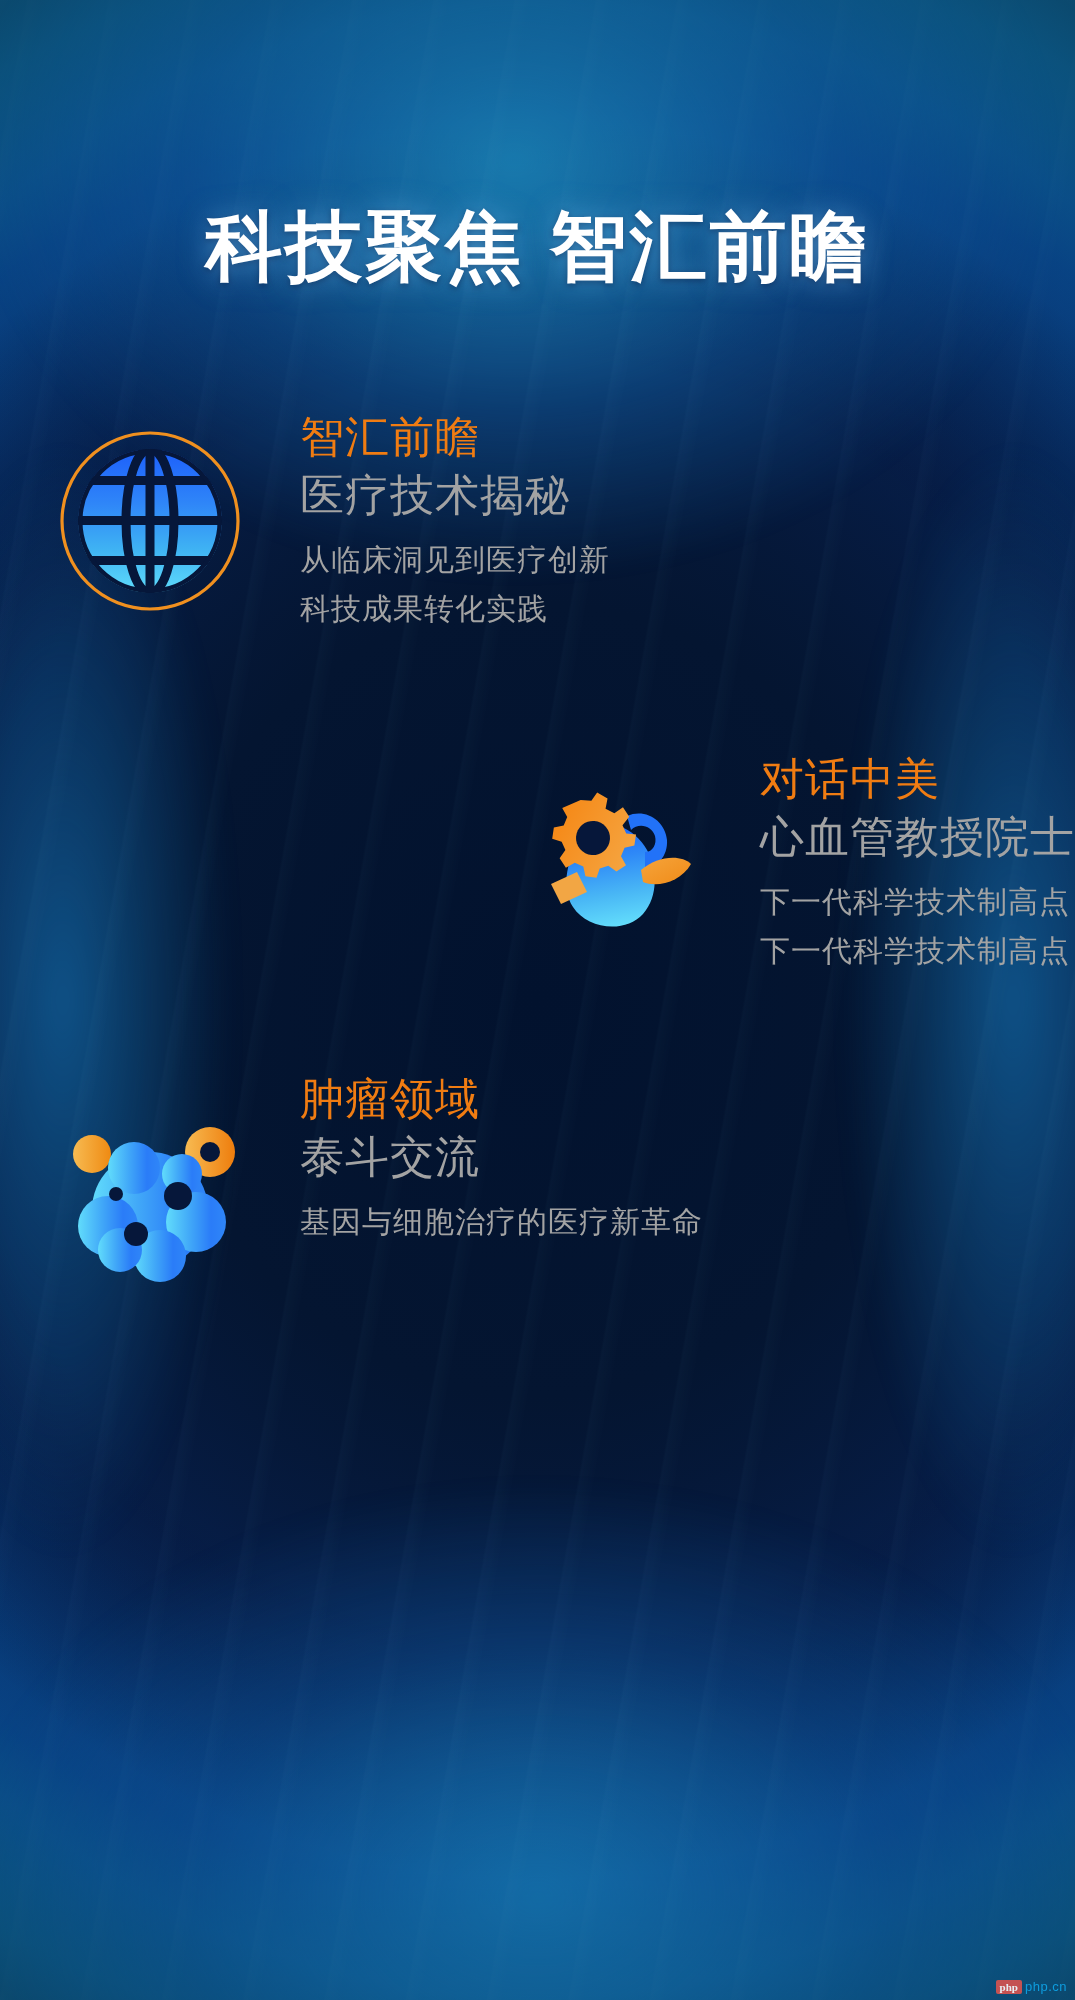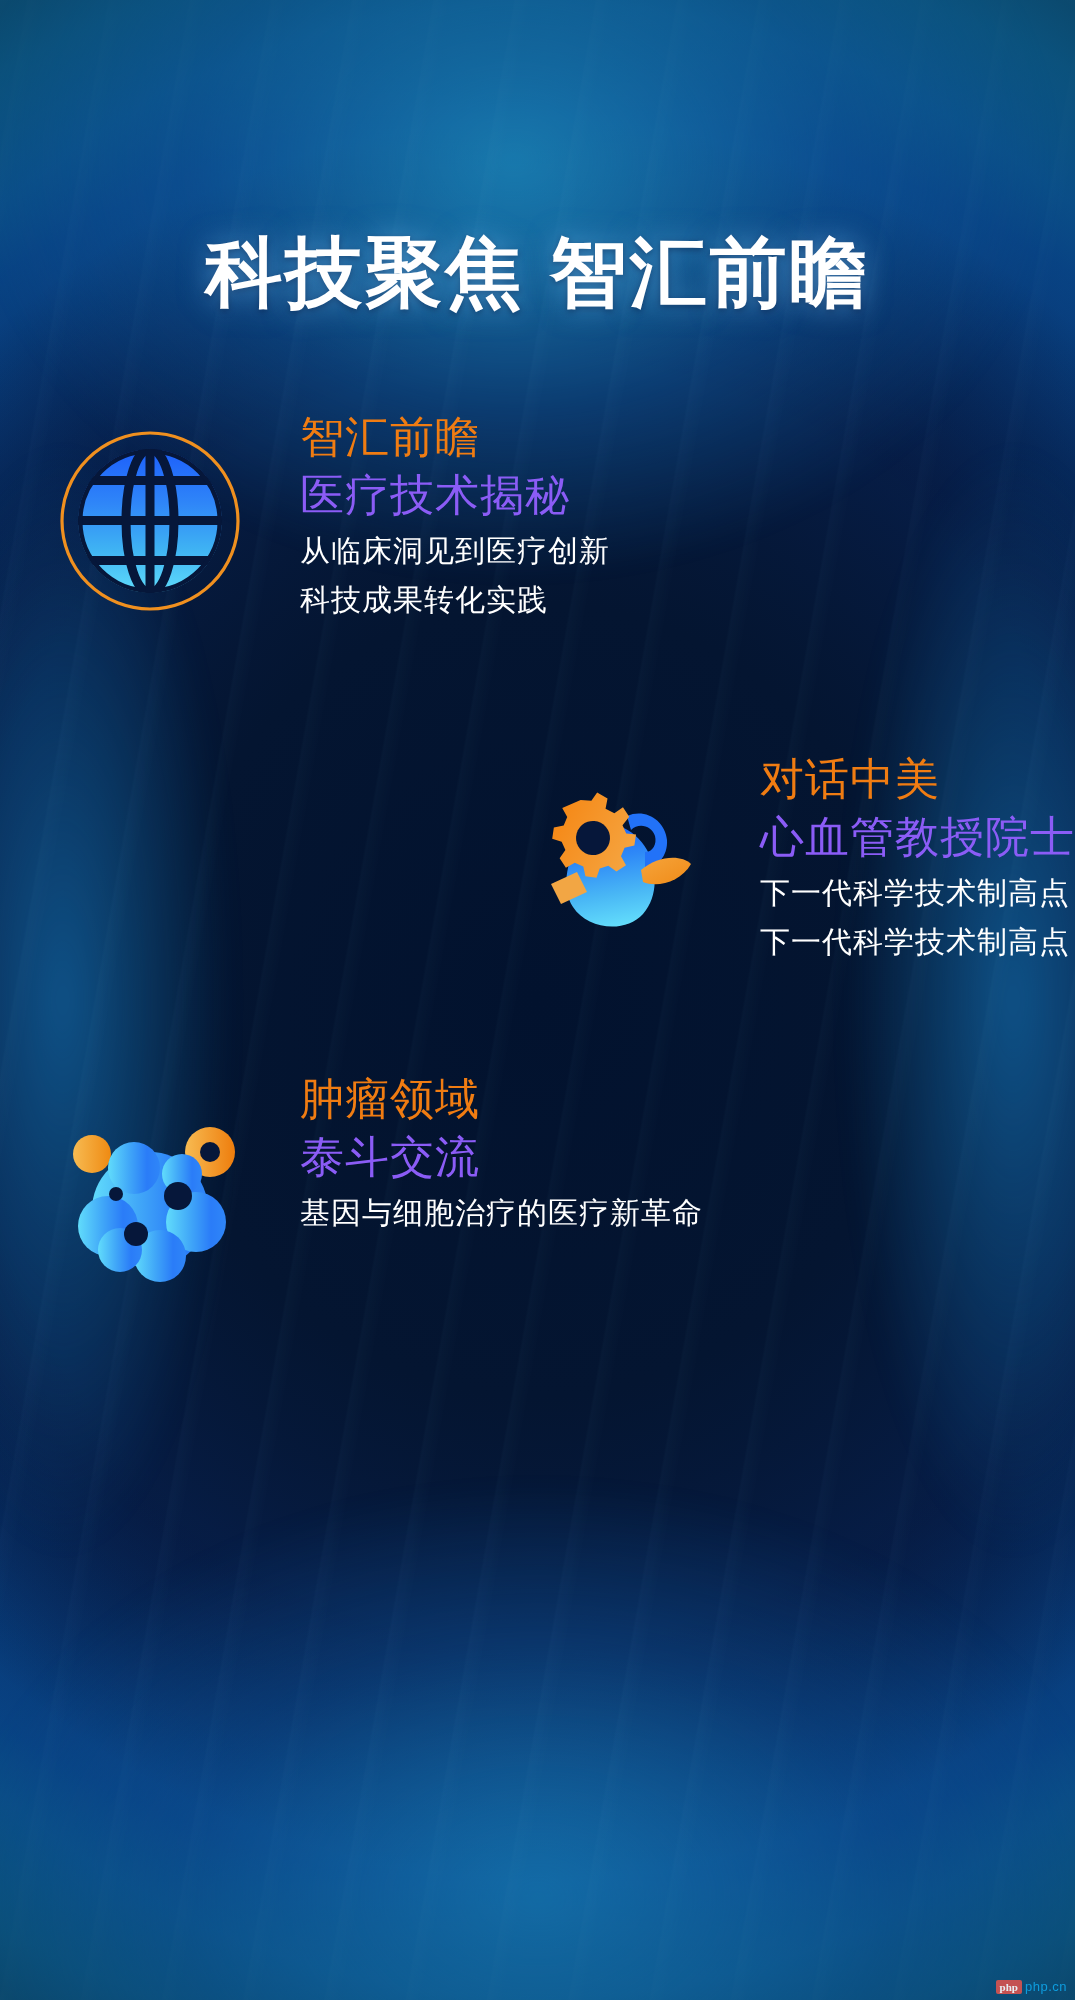--- a/index.html
+++ b/index.html
@@ -74,21 +74,21 @@
   .bg-vignette {
     position:absolute; inset:0;
     background:radial-gradient(ellipse 96% 58% at 50% 50%,
       rgba(0,0,0,0) 55%, rgba(0,6,22,0.30) 86%, rgba(0,6,22,0.55) 100%);
   }
 
   
   .content { position:absolute; inset:0; }
 
   .title {
-    position:absolute; top:234px; left:0; width:100%;
+    position:absolute; top:208px; left:0; width:100%;
     text-align:center;
     font-size:77px; line-height:1.0;
     font-weight:bold;
     color:#ffffff;
     letter-spacing:3px;
     text-shadow:0 0 28px rgba(120,200,255,0.55), 0 2px 6px rgba(0,20,60,0.6);
   }
 
   .section {
     position:absolute; left:0; width:100%;
@@ -109,26 +109,26 @@
 
   .text-wrap { padding-top:0; }
 
   .head {
     font-size:44px; line-height:1.32;
     font-weight:400;
     white-space:nowrap;
     letter-spacing:1px;
   }
   .head .l1 { display:block; color:#f07c12; }
-  .head .l2 { display:block; color:#8b5cf6; }
+  .head .l2 { display:block; color:#a3a3a3; }
 
   .body-text {
-    margin-top:3px;
+    margin-top:12px;
     font-size:30px; line-height:1.62;
-    color:#ffffff;
+    color:#a3a3a3;
     font-weight:300;
     letter-spacing:1px;
   }
   .body-text span { display:block; }
 
   
   .watermark {
     position:absolute; right:8px; bottom:6px;
     display:flex; align-items:center; gap:3px;
     font-size:13px; color:#9fb8d4; opacity:0.9;margin-left:8px;

